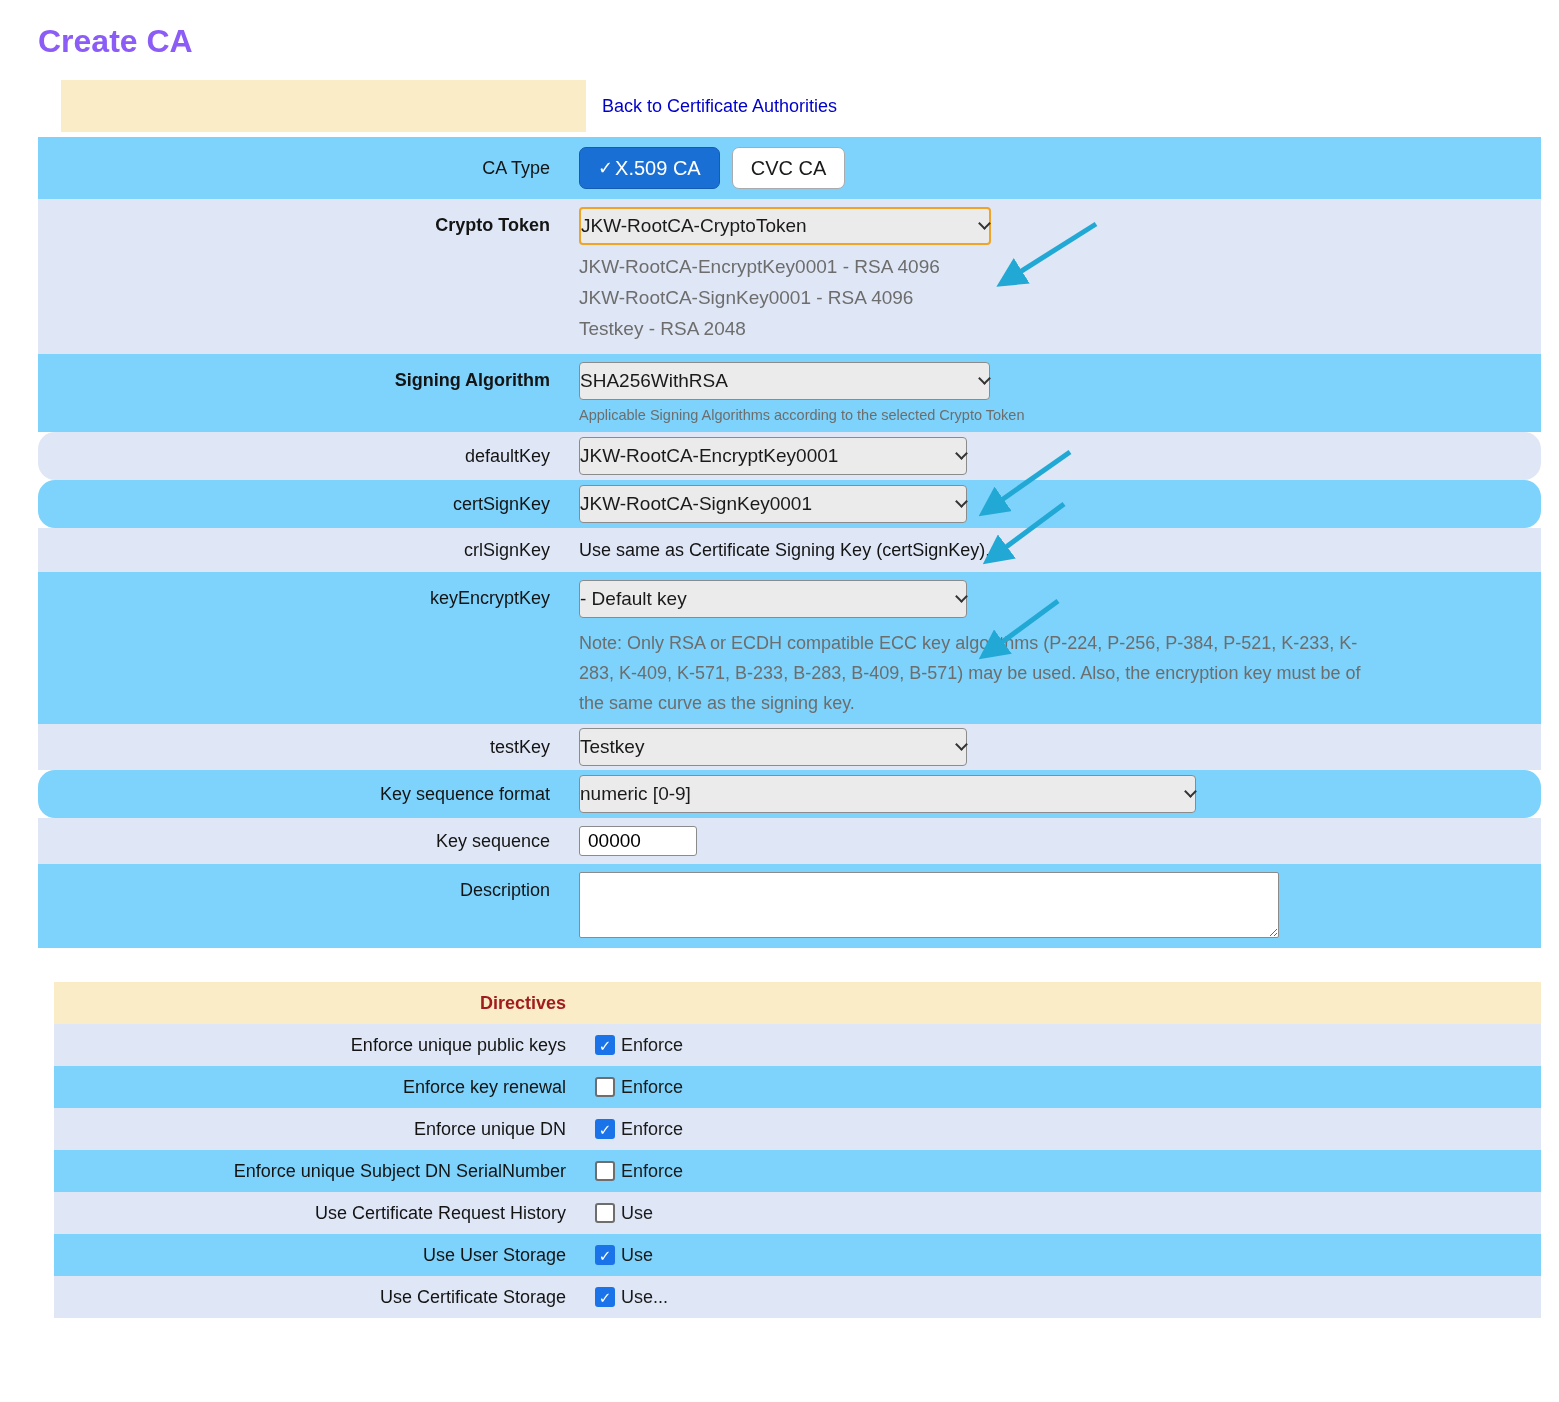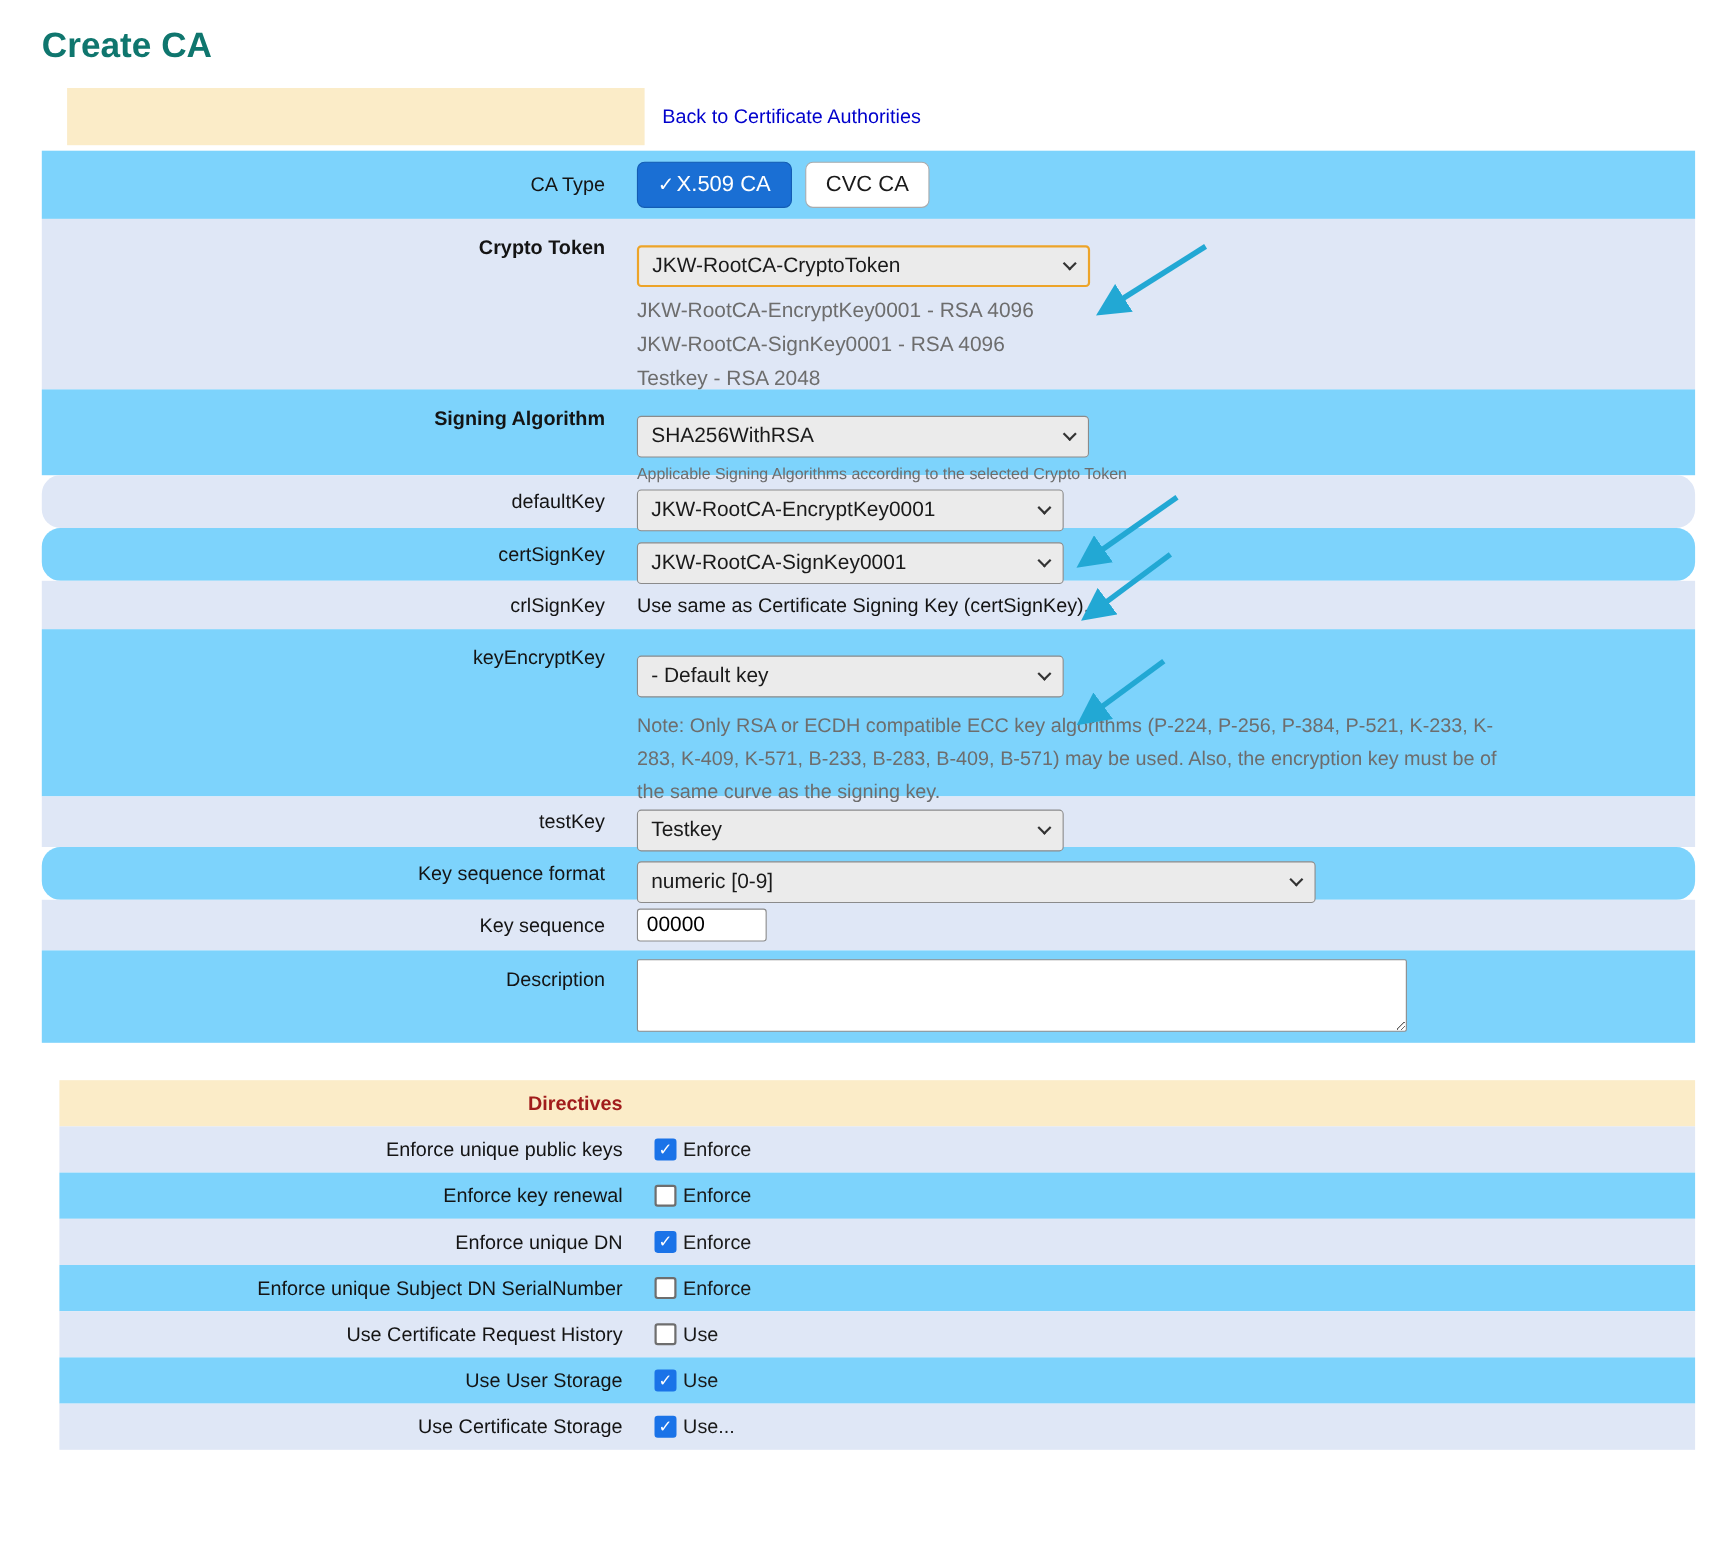--- a/index.html
+++ b/index.html
@@ -5,21 +5,21 @@
   * { box-sizing: border-box; }
   body {
     margin: 0;
     background: #ffffff;
     font-family: "Liberation Sans", "DejaVu Sans", sans-serif;
     color: #1a1a1a;
   }
   .page { position: relative; width: 1559px; height: 1402px; overflow: hidden; }
   .content { padding: 22px 18px 0 38px; }
 
-  h1 { font-size: 32px; color: #0f766e; margin: 0 0 20px; line-height: 38px; font-weight: bold; }
+  h1 { font-size: 32px; color: #8b5cf6; margin: 0 0 20px; line-height: 38px; font-weight: bold; }
   h2 { font-size: 25px; color: #0d0d0d; margin: 0 0 24px; line-height: 30px; font-weight: bold; }
 
   .table { width: 1503px; }
   .row { display: flex; }
   .cell-l { width: 525px; min-width: 525px; display: flex; justify-content: flex-end; padding-right: 13px; }
   .cell-r { flex: 1; padding-left: 16px; }
   .row.center .cell-l, .row.center .cell-r { display: flex; align-items: center; }
   .row.top .cell-l { padding-top: 16px; }
   .row.top .cell-r { padding-top: 8px; }
 
@@ -39,21 +39,21 @@
   .back-link { color: #0000cc; font-size: 18px; text-decoration: none; cursor: pointer; }
 
   .btn { font-family: inherit; font-size: 20px; height: 42px; border-radius: 7px; padding: 0 18px; cursor: pointer; }
   .btn-primary { background: #1a6fd4; border: 1px solid #135cb4; color: #fff; display: inline-flex; align-items: center; }
   .btn-primary .chk { margin-right: 2px; font-size: 18px; }
   .btn-secondary { background: #ffffff; border: 1px solid #a9abad; color: #1a1a1a; margin-left: 12px; }
 
   .select {
     height: 38px; background: #ebebeb; border: 1px solid #8b8b8b; border-radius: 4px;
     display: inline-flex; align-items: center; justify-content: space-between;
-    padding: 0 12px; font-size: 19px; cursor: pointer; margin-top: 16px;
+    padding: 0 0; font-size: 19px; cursor: pointer;
   }
   .select .caret {
     width: 9px; height: 9px; border-right: 2px solid #333; border-bottom: 2px solid #333;
     transform: rotate(45deg); margin-left: 14px; margin-top: -5px; flex: none;
   }
   .select.highlight { border: 2px solid #eda428; }
   .w412 { width: 412px; } .w388 { width: 388px; } .w345 { width: 411px; } .w617 { width: 617px; }
 
   .keylist { margin-top: 6px; }
   .key-line { font-size: 19px; color: #6d6d6d; line-height: 31px; }

